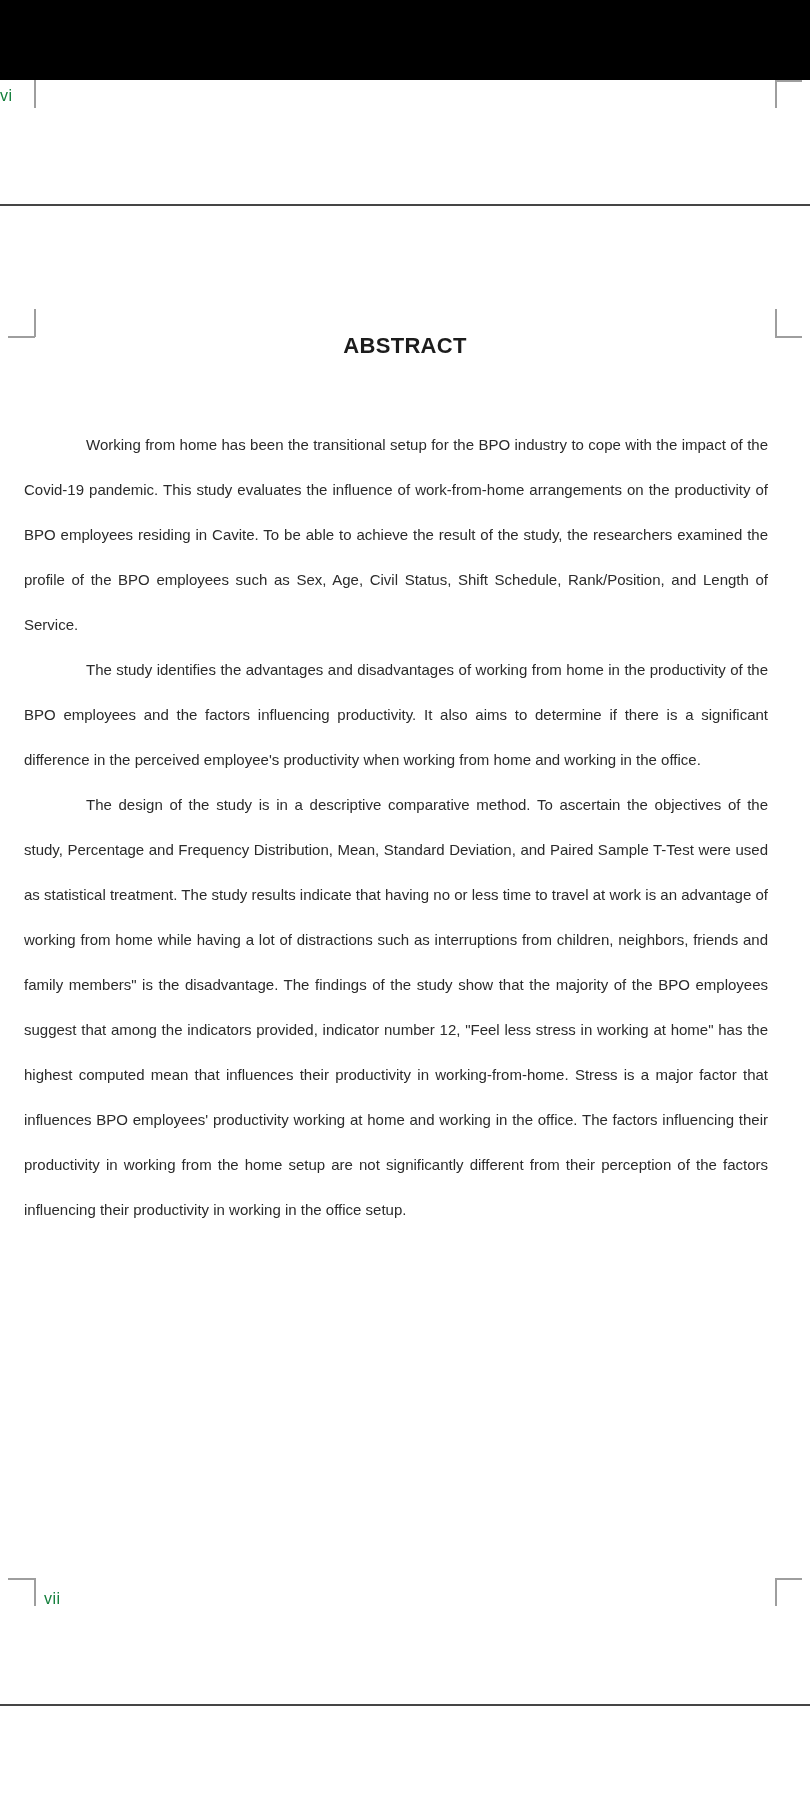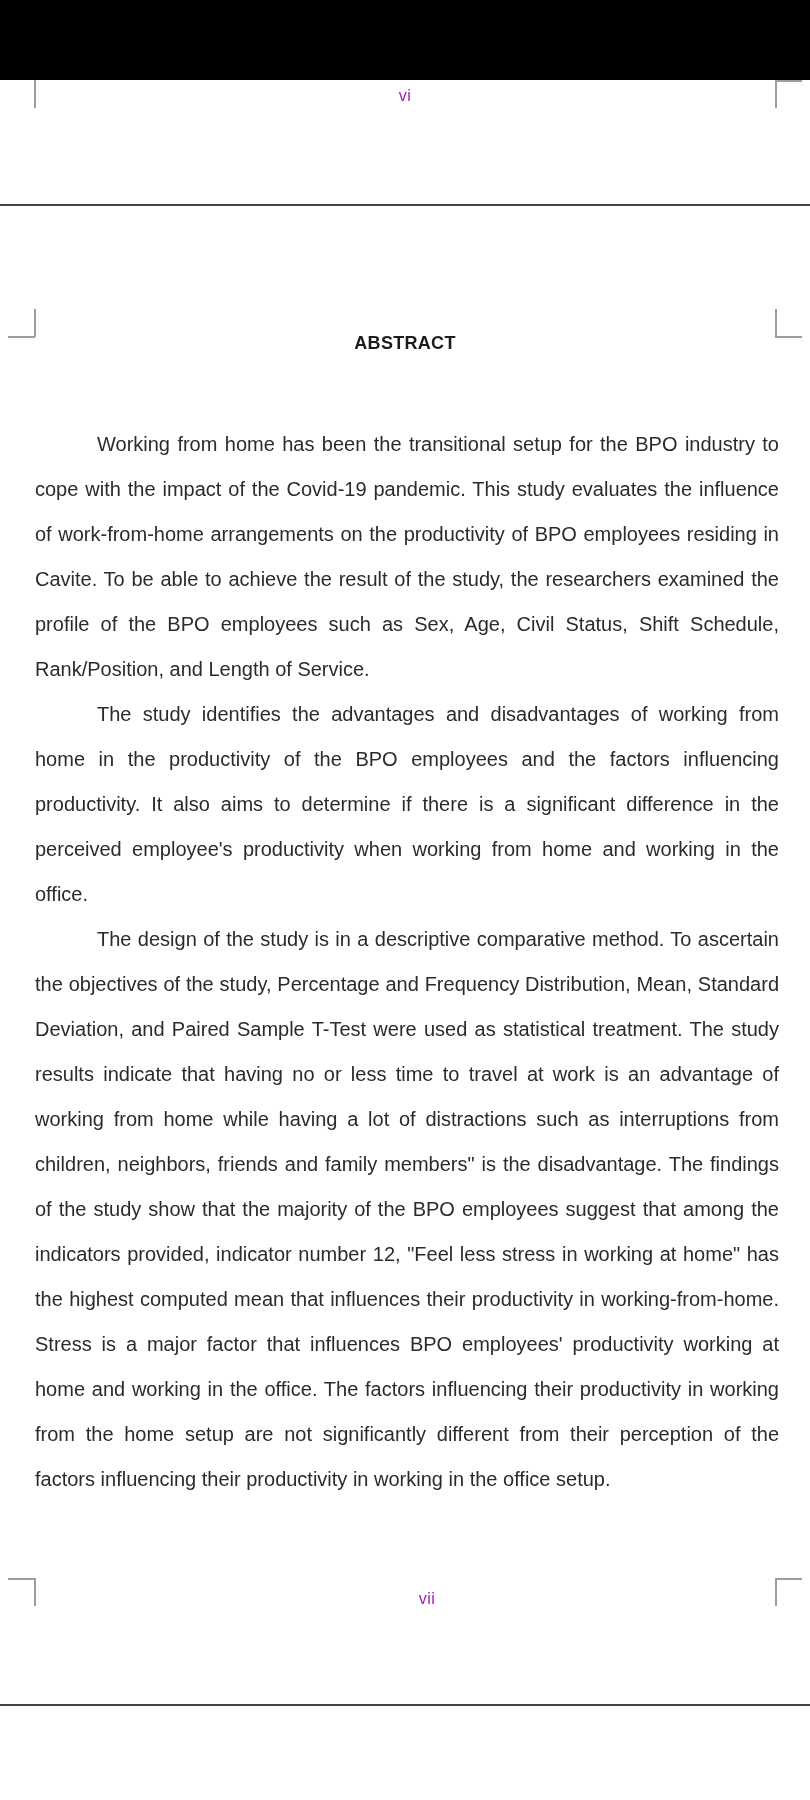--- a/index.html
+++ b/index.html
@@ -17,23 +17,23 @@
     position: absolute;
     left: 0; top: 0;
     width: 810px; height: 80px;
     background: #000000;
   }
 
   .page-number {
     position: absolute;
     left: 0;
     width: 810px;
-    text-align: center;
+    text-align: left;
     font-size: 16px;
-    color: #a21caf;
+    color: #15803d;
     letter-spacing: 0.5px;
   }
   .page-number.vi  { top: 87px; }
   .page-number.vii { top: 1590px; padding-left: 44px; }
 
   .page-break-line {
     position: absolute;
     left: 0;
     width: 810px;
     height: 2px;
@@ -62,32 +62,32 @@
   .m-bot-left-h   { left: 8px;   top: 1578px; }
   .m-bot-left-v   { left: 34px;  top: 1578px; }
   .m-bot-right-h  { left: 775px; top: 1578px; }
   .m-bot-right-v  { left: 775px; top: 1578px; }
 
   .abstract-title {
     position: absolute;
     left: 0; top: 333px;
     width: 810px;
     text-align: center;
-    font-size: 18px;
+    font-size: 22px;
     font-weight: 700;
     color: #1c1c1c;
     letter-spacing: 0.3px;
   }
 
   .body-text {
     position: absolute;
-    left: 35px; top: 422px;
+    left: 24px; top: 422px;
     width: 744px;
     color: #2b2b2b;
-    font-size: 20px;
+    font-size: 15px;
     line-height: 45px;
     text-align: justify;
   }
   .body-text p {
     text-indent: 62px;
     margin: 0;
   }
 </style>
 </head>
 <body>

